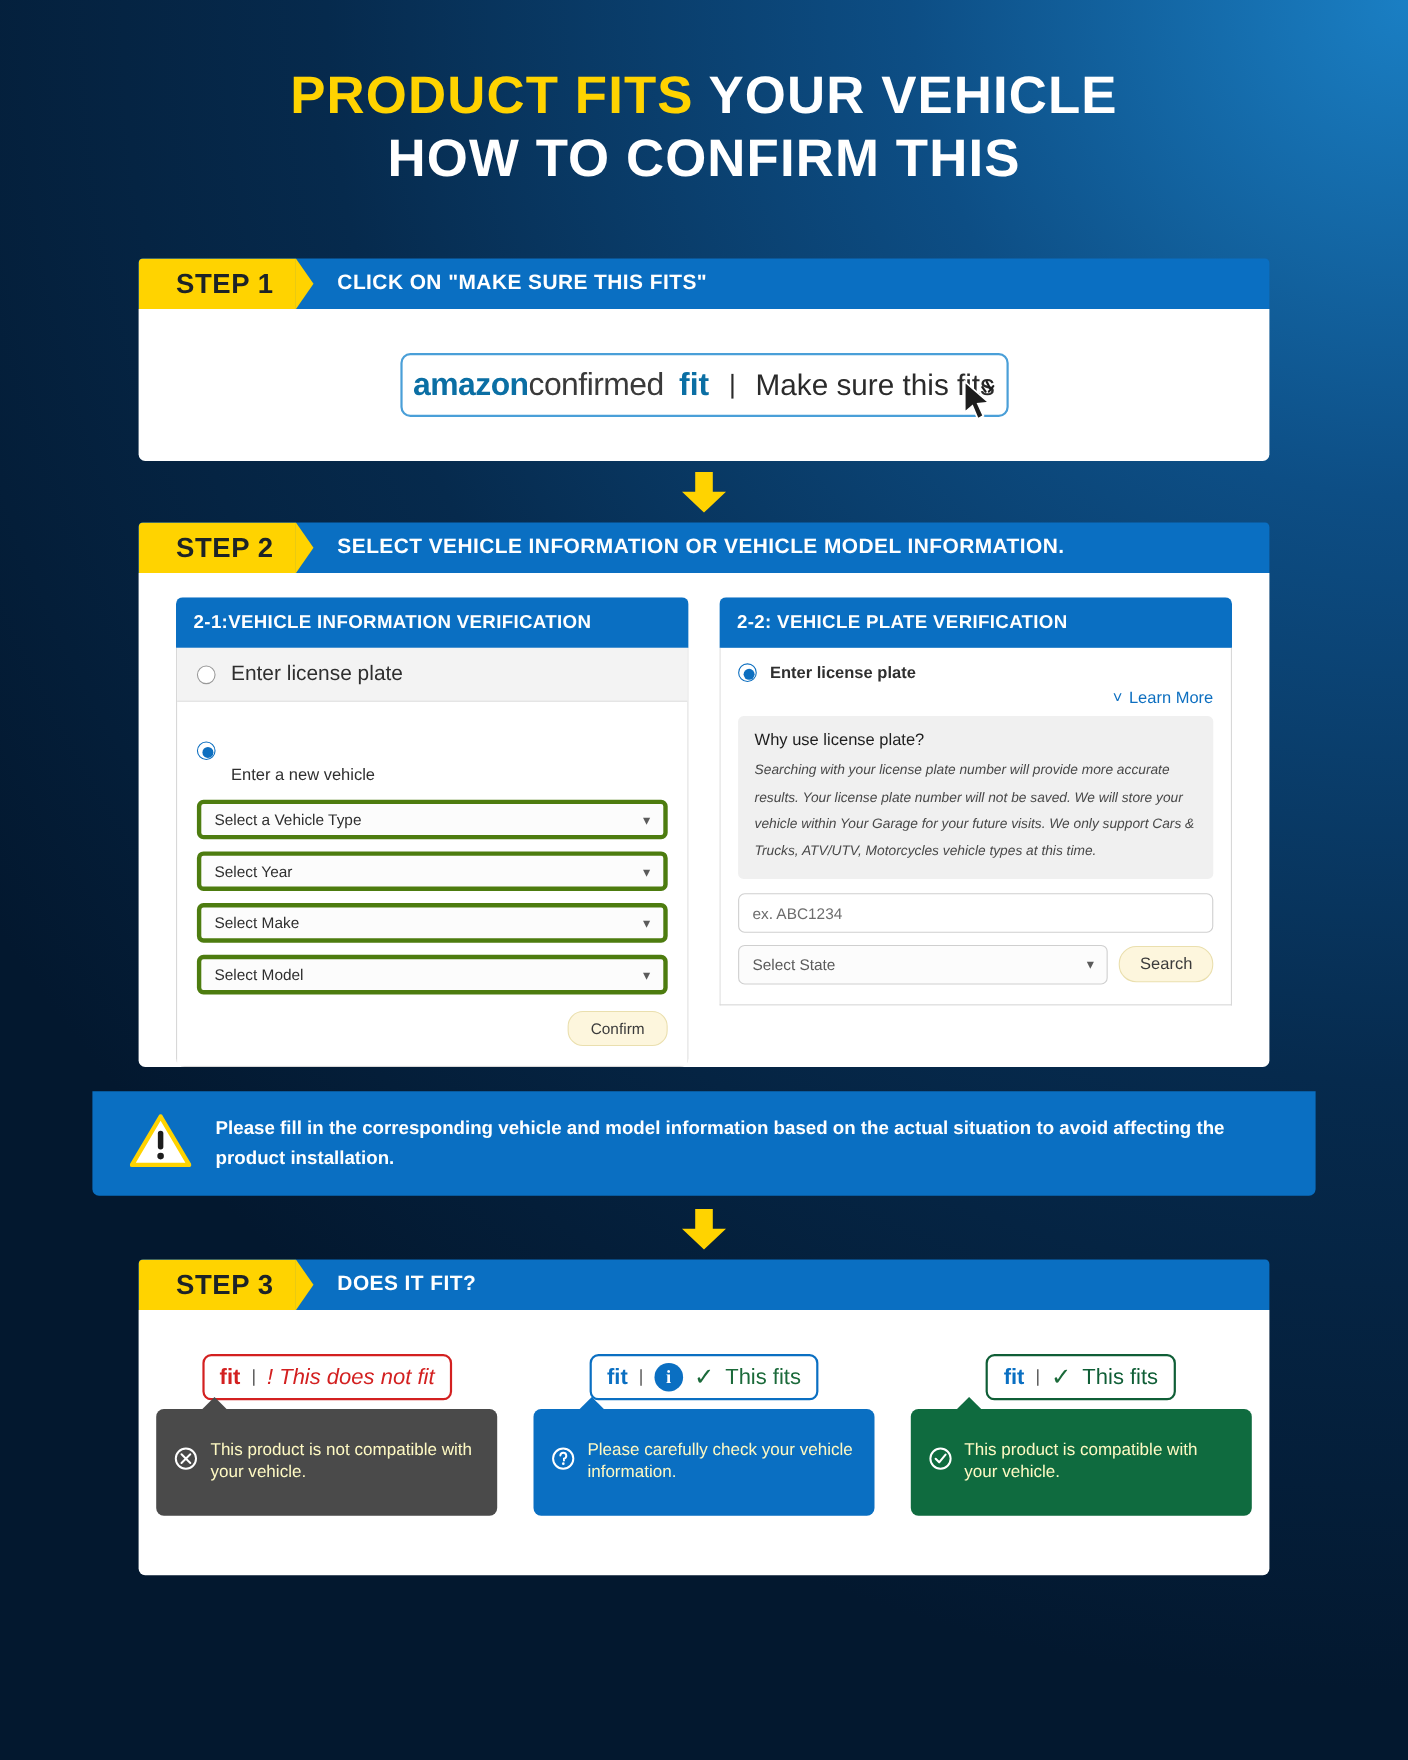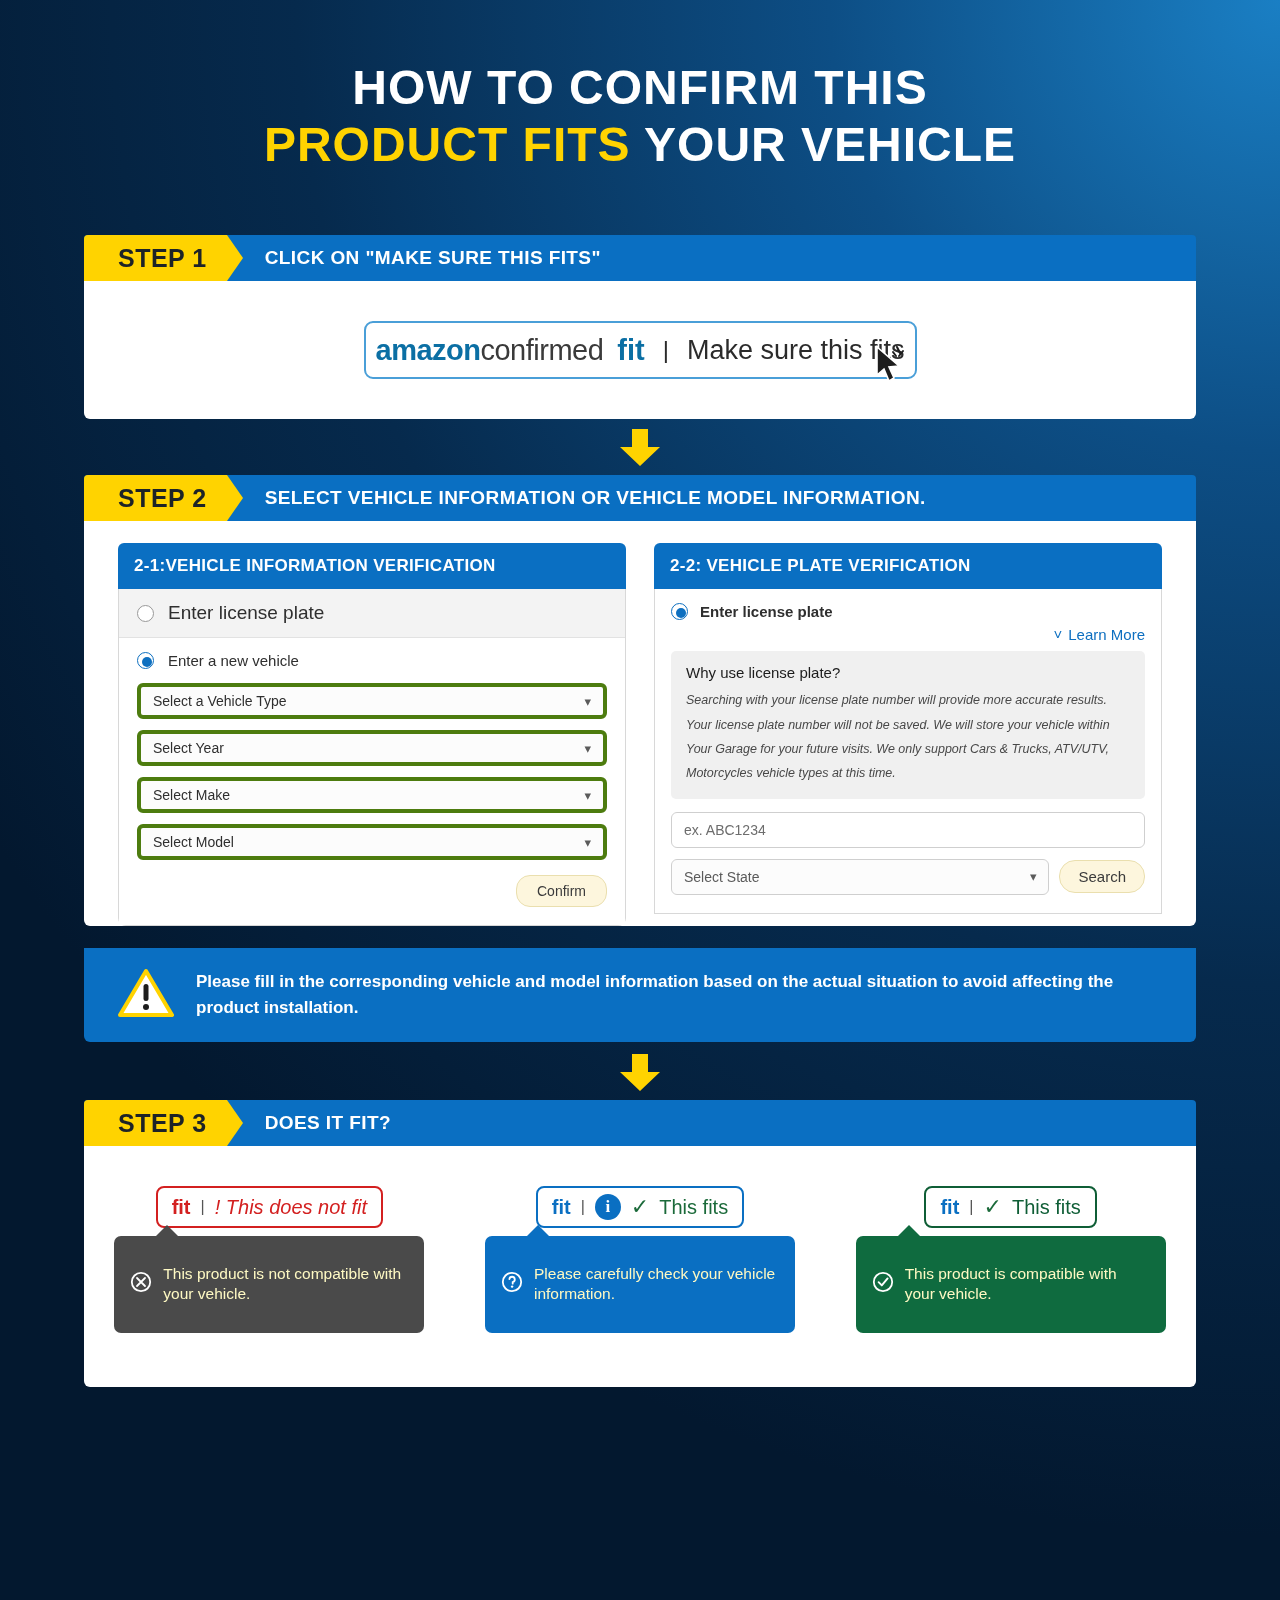--- a/index.html
+++ b/index.html
@@ -17,21 +17,21 @@
   
   .title-wrap { text-align: center; padding-top: 60px; }
   .title-line {
     font-size: 48px; font-weight: bold; color: #ffffff;
     letter-spacing: 1px; line-height: 1.18;
     text-transform: uppercase;
   }
   .title-line .hl { color: #ffd300; }
 
   
-  .panel { width: 1112px; margin: 0 auto; }
+  .panel { width: 1028px; margin: 0 auto; }
   .step-header {
     display: flex; align-items: stretch; height: 46px;
     background: #0a6fc2;
     border-radius: 4px 4px 0 0;
     overflow: hidden;
   }
   .step-badge {
     background: #ffd300; color: #1d2327;
     font-size: 25px; font-weight: bold;
     display: flex; align-items: center;
@@ -85,21 +85,21 @@
   .row-plate {
     display: flex; align-items: center; gap: 14px;
     background: #f3f3f3; border-bottom: 1px solid #e2e2e2;
     padding: 13px 18px;
   }
   .radio { width: 17px; height: 17px; border-radius: 50%; border: 1.5px solid #999; background: #fff; flex: none; }
   .radio.on { border: 1.5px solid #0d6fc0; background: #fff; position: relative; }
   .radio.on::after { content:""; position:absolute; left:3.5px; top:3.5px; width:10px;height:10px;border-radius:50%;background:#0d6fc0;}
   .plate-label { font-size: 19px; color: #2f2f2f; }
   .row-newveh { display: flex; align-items: center; gap: 14px; padding: 14px 18px 8px 18px; }
-  .newveh-label { font-size: 15px; color: #2f2f2f; }
+  .newveh-label { font-size: 15px; color: #2f2f2f; margin-top: 44px; }
   .selects { padding: 6px 18px 0 18px; }
   .select {
     height: 36px; border: 4px solid #4d7c0f; border-radius: 6px;
     background: #fcfcfc; display: flex; align-items: center;
     justify-content: space-between; padding: 0 12px; margin-bottom: 11px;
     font-size: 14px; color: #2f2f2f;
   }
   .chev { color: #5b5b5b; font-size: 13px; }
   .confirm-row { display: flex; justify-content: flex-end; padding: 4px 18px 18px 18px; }
   .confirm-btn {
@@ -181,24 +181,24 @@
     width: 26px; height: 26px; border-radius: 50%; background: #0a6fc2;
     color: #fff; display: flex; align-items: center; justify-content: center;
     font-size: 17px; font-weight: bold; font-family: "Liberation Serif", serif;
   }
   .check { color: #1b6a3a; font-size: 22px; }
 </style>
 </head>
 <body>
 
 <div class="title-wrap">
-  <div class="title-line">HOW TO CONFIRM THIS</div>
   <div class="title-line">
     <span class="hl">PRODUCT FITS</span><span> YOUR VEHICLE</span>
   </div>
+  <div class="title-line">HOW TO CONFIRM THIS</div>
 </div>
 
 <div class="panel" style="margin-top:62px;">
   <div class="step-header">
     <div class="step-badge">STEP 1</div>
     <div class="step-title">CLICK ON "MAKE SURE THIS FITS"</div>
   </div>
   <div class="panel-body" id="step1-body">
     <div class="fit-pill">
       <span class="amz">amazon</span>

